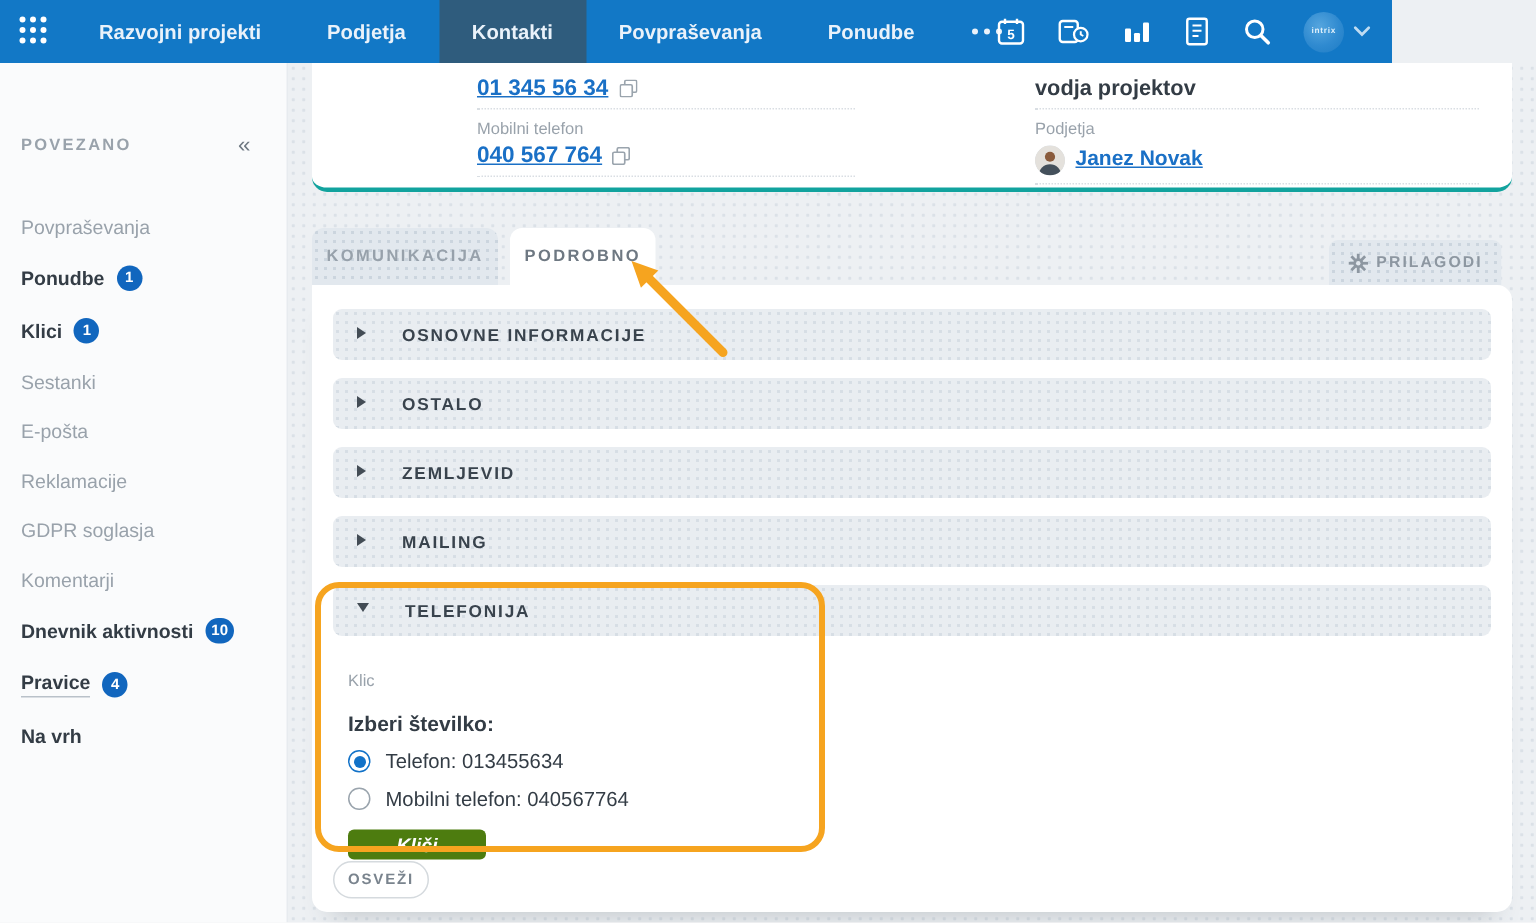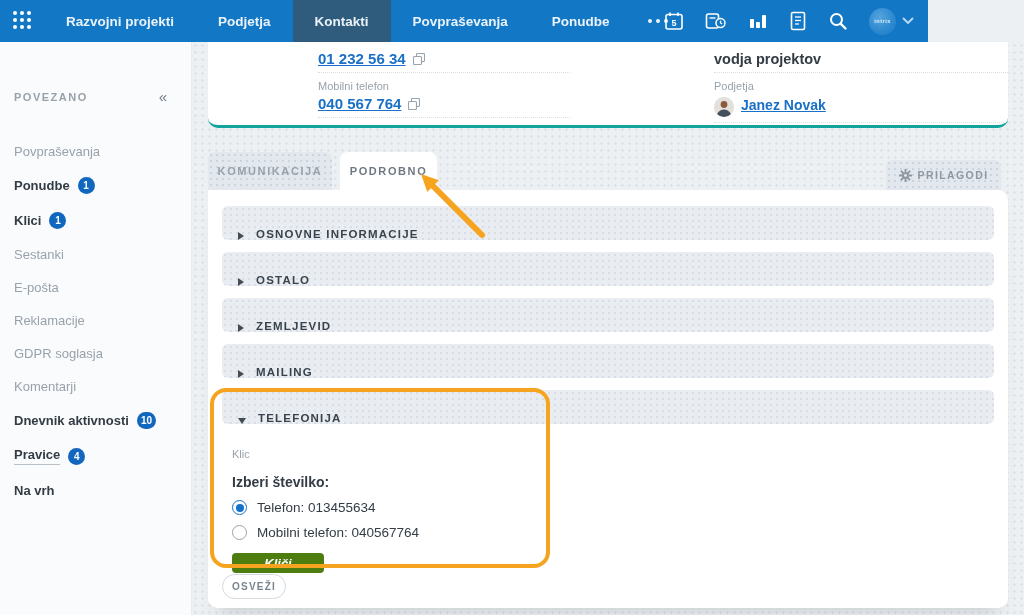--- a/index.html
+++ b/index.html
@@ -32,40 +32,40 @@
 
   
   .main { position:absolute; left:192px; top:42px; width:832px; height:573px;
           background-color:#EDF0F3;
           background-image:radial-gradient(#DBE1E7 1px, transparent 1.3px);
           background-size:7px 7px; }
 
   
   .card { position:absolute; left:16px; top:0; width:800px; height:86px; background:#fff; border-radius:0 0 10px 10px; border-bottom:3px solid #12A39E; z-index:5; }
   .card .col-l { position:absolute; left:110px; top:0; width:252px; }
-  .card .col-r { position:absolute; left:482px; top:0; width:296px;margin-left:24px; }
+  .card .col-r { position:absolute; left:482px; top:0; width:296px; }
   .field-sep { border-bottom:1px dotted #D9DEE3; margin-top:5px; }
   .phone-row { display:flex; align-items:center; gap:7px; margin-top:8px; }
   .phone-link { color:#1A70C6; font-size:15px; font-weight:700; text-decoration:underline; cursor:pointer; }
   .copy-btn { background:none; border:none; cursor:pointer; display:flex; }
   .mini-label { color:#99A2AB; font-size:11px; margin-top:7px; }
   .role-text { color:#333C45; font-size:14.5px; font-weight:700; margin-top:9px; }
   .owner-row { display:flex; align-items:flex-start; gap:7px; margin-top:5px; }
   .owner-avatar { width:20px; height:20px; border-radius:50%; background:#D8DDE2; overflow:hidden; display:flex; align-items:center; justify-content:center; }
   .owner-link { color:#1A70C6; font-size:14px; font-weight:700; text-decoration:underline; cursor:pointer; }
 
   
   .tab { position:absolute; top:110px; height:38px; display:flex; align-items:center; justify-content:center; font-size:11px; font-weight:700; letter-spacing:1.6px; cursor:pointer; border-radius:8px 8px 0 0; }
   .tab.inactive { left:16px; width:124px; background-color:#E2E8EE; background-image:radial-gradient(rgba(150,168,186,.30) 1px, transparent 1.3px); background-size:6px 6px; color:#97A1AB; }
   .tab.active { left:148px; width:97px; background:#fff; color:#6E7882; z-index:6; }
   .customize { position:absolute; left:694px; top:118px; width:115px; height:30px; border:none; border-radius:6px 6px 0 0; background-color:#E2E8EE; background-image:radial-gradient(rgba(150,168,186,.30) 1px, transparent 1.3px); background-size:6px 6px; color:#8D97A1; font-size:10.5px; font-weight:700; letter-spacing:1.4px; display:flex; align-items:center; justify-content:center; gap:6px; cursor:pointer; font-family:inherit; }
 
   
   .panel { position:absolute; left:16px; top:148px; width:800px; height:418px; background:#fff; border-radius:0 10px 10px 10px; box-shadow:0 14px 16px -12px rgba(60,70,80,.25); z-index:4; }
-  .acc { position:absolute; left:14px; width:772px; height:34px; background-color:#E9EDF1; background-image:radial-gradient(rgba(150,168,186,.22) 1px, transparent 1.3px); background-size:6px 6px; border-radius:6px; display:flex; align-items:flex-end; gap:12px; padding:0 16px; cursor:pointer; }
+  .acc { position:absolute; left:14px; width:772px; height:34px; background-color:#E9EDF1; background-image:radial-gradient(rgba(150,168,186,.22) 1px, transparent 1.3px); background-size:6px 6px; border-radius:6px; display:flex; align-items:flex-start; gap:24px; padding:12px 16px; cursor:pointer; }
   .acc-label { color:#39434D; font-size:11.5px; font-weight:700; letter-spacing:1.2px; }
   .tri-right { width:0; height:0; border-top:4.5px solid transparent; border-bottom:4.5px solid transparent; border-left:6px solid #434C55; }
   .tri-down { width:0; height:0; border-left:4.5px solid transparent; border-right:4.5px solid transparent; border-top:6px solid #434C55; }
 
   
   .tel-content { position:absolute; left:24px; top:258px; }
   .tel-mini { color:#99A2AB; font-size:11px; }
   .tel-choose { color:#333C45; font-size:14px; font-weight:700; margin-top:14px; }
   .radio-row { display:flex; align-items:center; gap:10px; margin-top:10px; cursor:pointer; }
   .radio { width:15px; height:15px; border-radius:50%; border:1.5px solid #9AA4AD; background:#fff; position:relative; }
@@ -207,21 +207,21 @@
         <span class="lbl">Na vrh</span>
       </li>
   </ul>
 </aside>
 
 <div class="main">
 
   <section class="card">
     <div class="col-l">
       <div class="phone-row">
-        <a class="phone-link">01 232 56 34</a>
+        <a class="phone-link">01 345 56 34</a>
         <button class="copy-btn">
           <svg width="12" height="12" viewBox="0 0 12 12">
             <rect x="3.5" y="0.5" width="8" height="8" rx="1" fill="none" stroke="#9AA4AD" stroke-width="1.1"></rect>
             <rect x="0.5" y="3.5" width="8" height="8" rx="1" fill="#fff" stroke="#9AA4AD" stroke-width="1.1"></rect>
           </svg>
         </button>
       </div>
       <div class="field-sep"></div>
       <div class="mini-label">Mobilni telefon</div>
       <div class="phone-row" style="margin-top:3px;">

